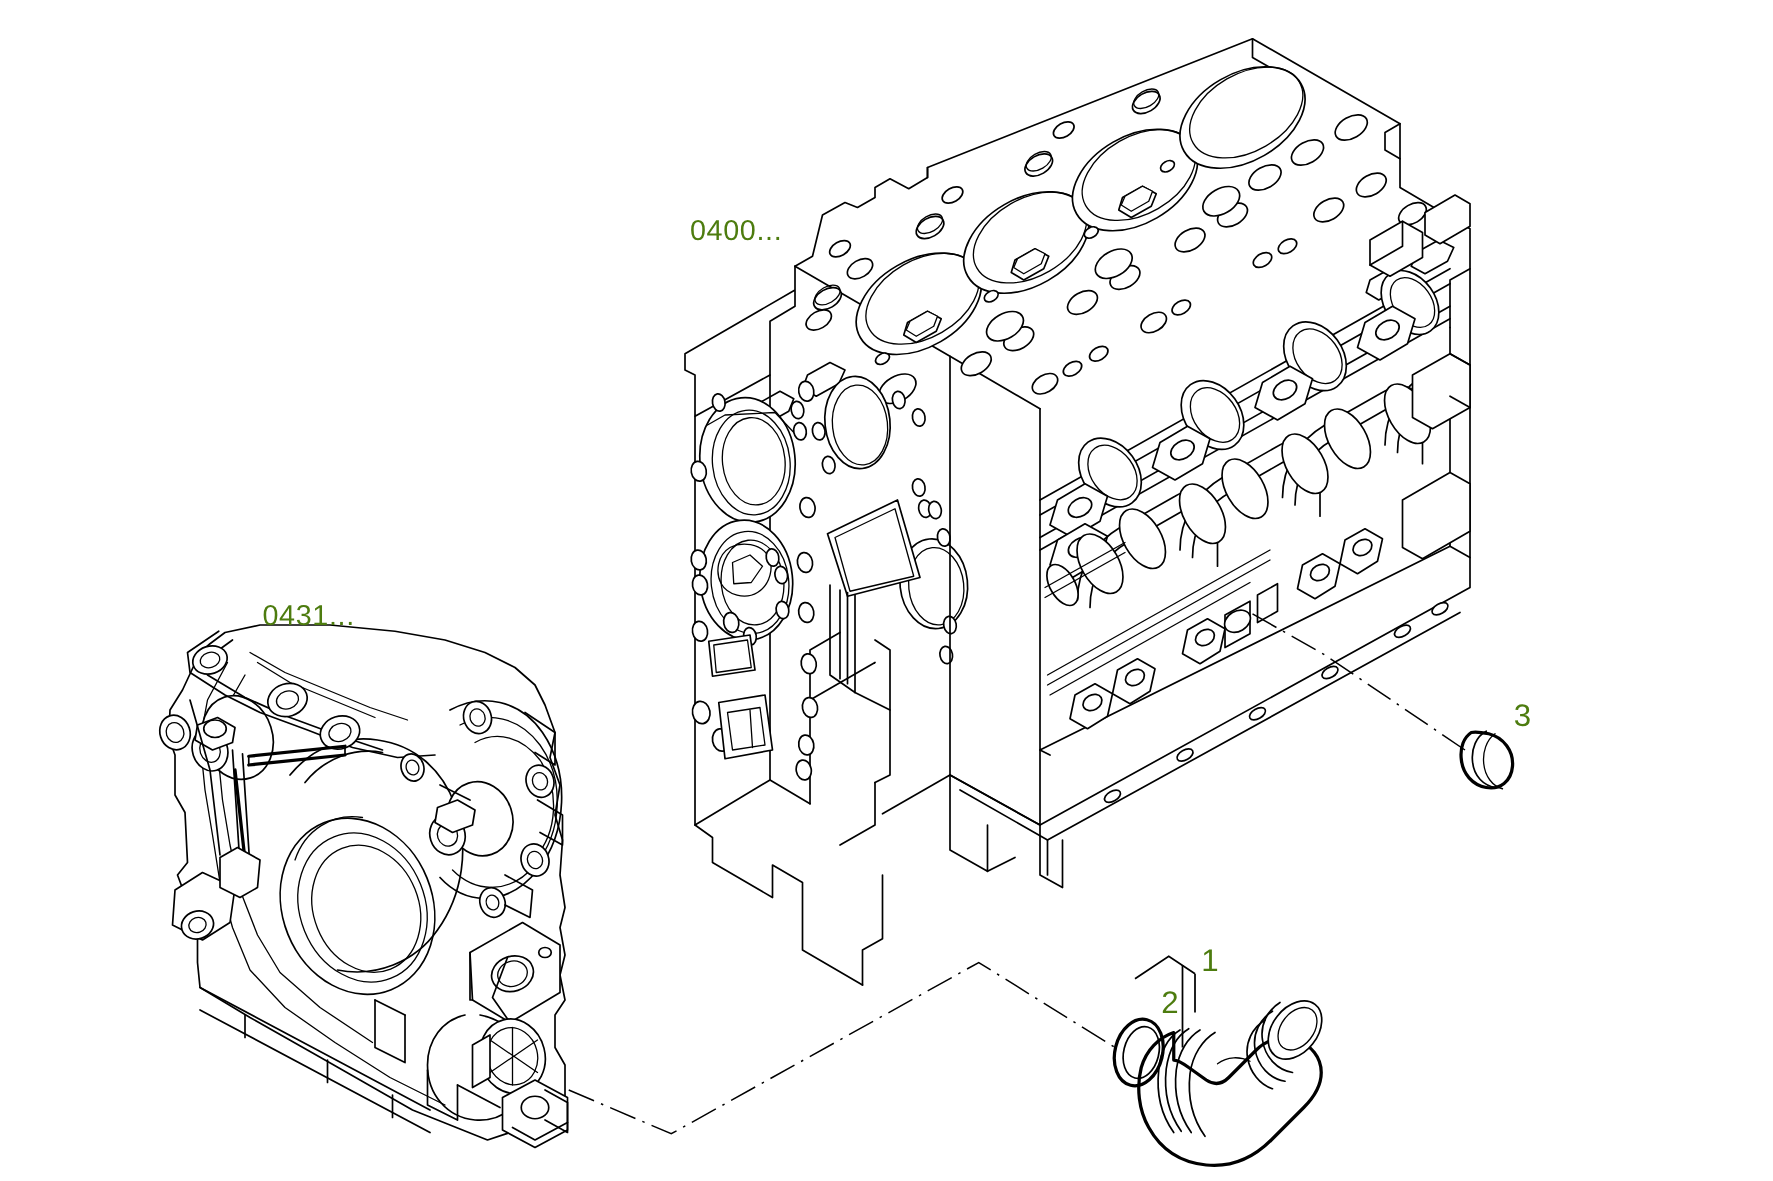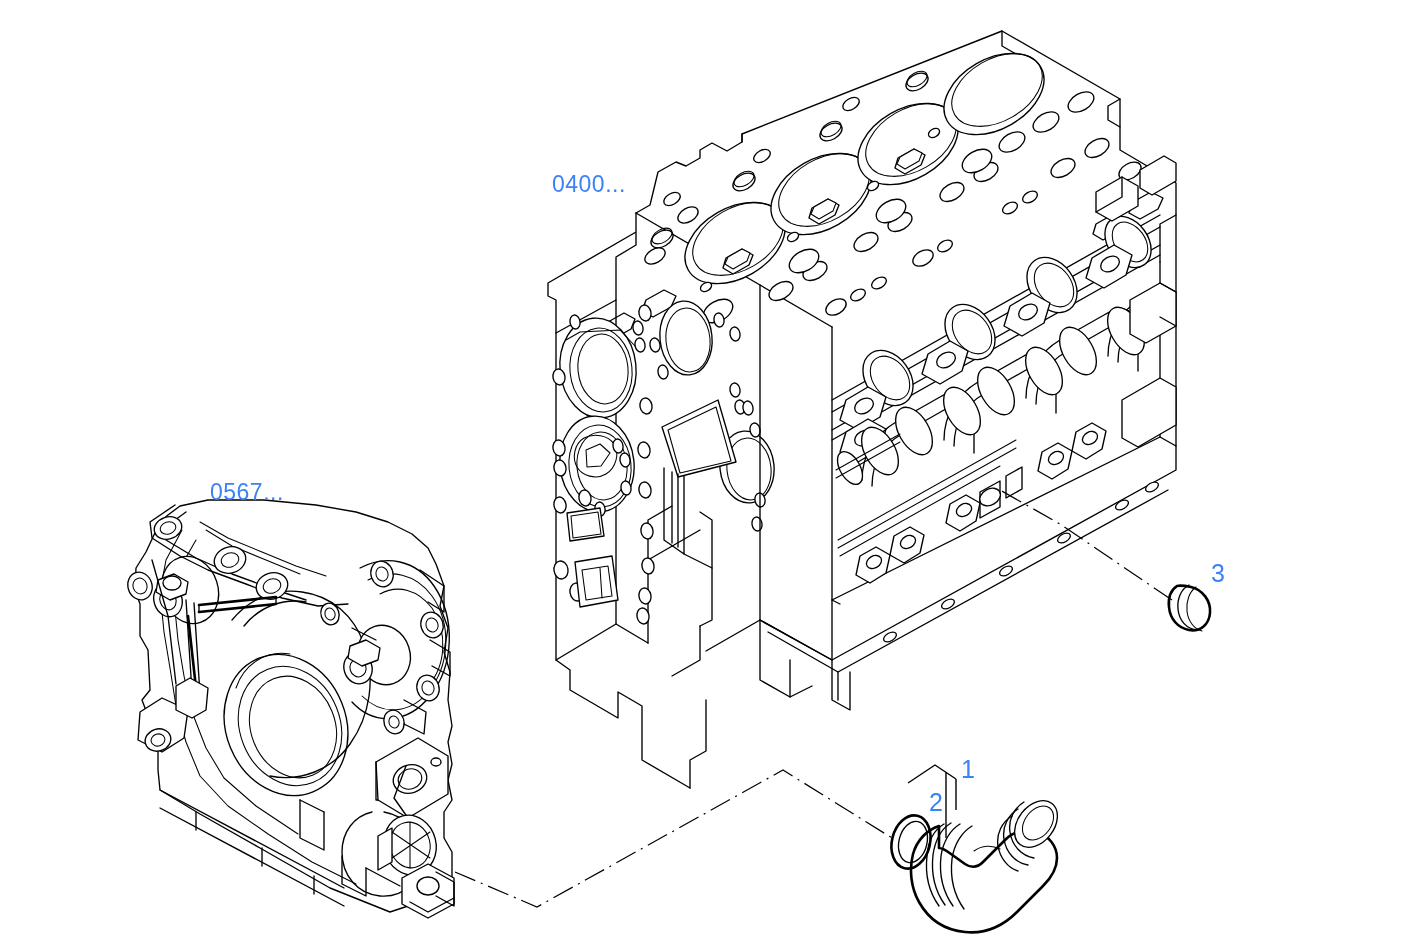--- a/index.html
+++ b/index.html
@@ -1,21 +1,21 @@
 <!DOCTYPE html>
 <html><head>
 <meta charset="utf-8">
 <title>Engine Block Parts Diagram</title>
 <style>
   html,body{margin:0;padding:0;background:#ffffff;}
   body{width:1418px;height:945px;overflow:hidden;
        font-family:"Liberation Sans", sans-serif;}
   #sheet{position:relative;width:1418px;height:945px;background:#fff;}
   #sheet svg{position:absolute;left:0;top:0;}
-  .lbl{position:absolute;color:#3b82f6;font-family:"Liberation Sans", sans-serif;
+  .lbl{position:absolute;color:#4d7c0f;font-family:"Liberation Sans", sans-serif;
        white-space:nowrap;line-height:1;}
   .grp-lbl{font-size:23px;letter-spacing:0.5px;}
   .num-lbl{font-size:25px;}
 </style>
 </head>
 <body>
 
 <div id="sheet">
 
 <svg width="1418" height="945" viewBox="0 0 1418 945">
@@ -462,21 +462,21 @@
   <g>
     <path class="ldr" d="M908,783 L935,765 L956,779"></path>
     <path class="ldr" d="M956,779 L956,810"></path>
     <path class="ldr" d="M946,772 L946,838"></path>
   </g>
 
 </svg>
 
 <div class="lbl grp-lbl" style="left:552px;top:173px;">0400...</div>
 
-<div class="lbl grp-lbl" style="left:210px;top:481px;">0567...</div>
+<div class="lbl grp-lbl" style="left:210px;top:481px;">0431...</div>
 
 <div class="lbl num-lbl" style="left:961px;top:757px;">1</div>
 
 <div class="lbl num-lbl" style="left:929px;top:790px;">2</div>
 
 <div class="lbl num-lbl" style="left:1211px;top:561px;">3</div>
 
 </div>
 
 </body></html>

